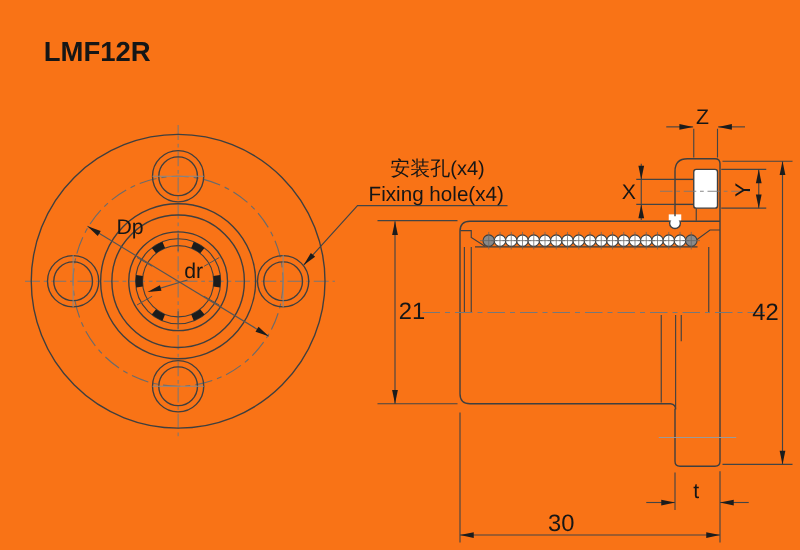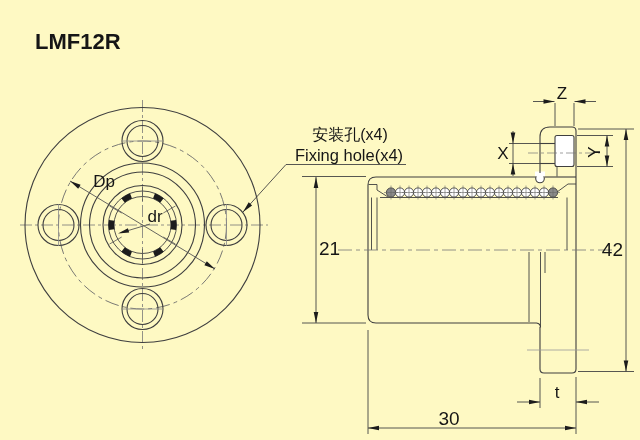--- a/index.html
+++ b/index.html
@@ -1,16 +1,16 @@
 <!DOCTYPE html>
 <html><head>
 <meta charset="utf-8">
 <style>
   html,body{margin:0;padding:0;background:#ffffff;}
-  .stage{width:640px;height:440px;position:relative;background:#fef9c3;overflow:hidden;
+  .stage{width:640px;height:440px;position:relative;background:#f97316;overflow:hidden;
          font-family:"Liberation Sans", sans-serif;}
   svg text{fill:#161616;}
   .lbl{font-size:17px;}
   .dim{font-size:19px;}
   .cjk{font-size:16px;font-weight:500;}
   .en{font-size:16.5px;font-weight:500;}
   .ttl{font-size:22px;font-weight:600;}
 </style>
 </head>
 <body>

